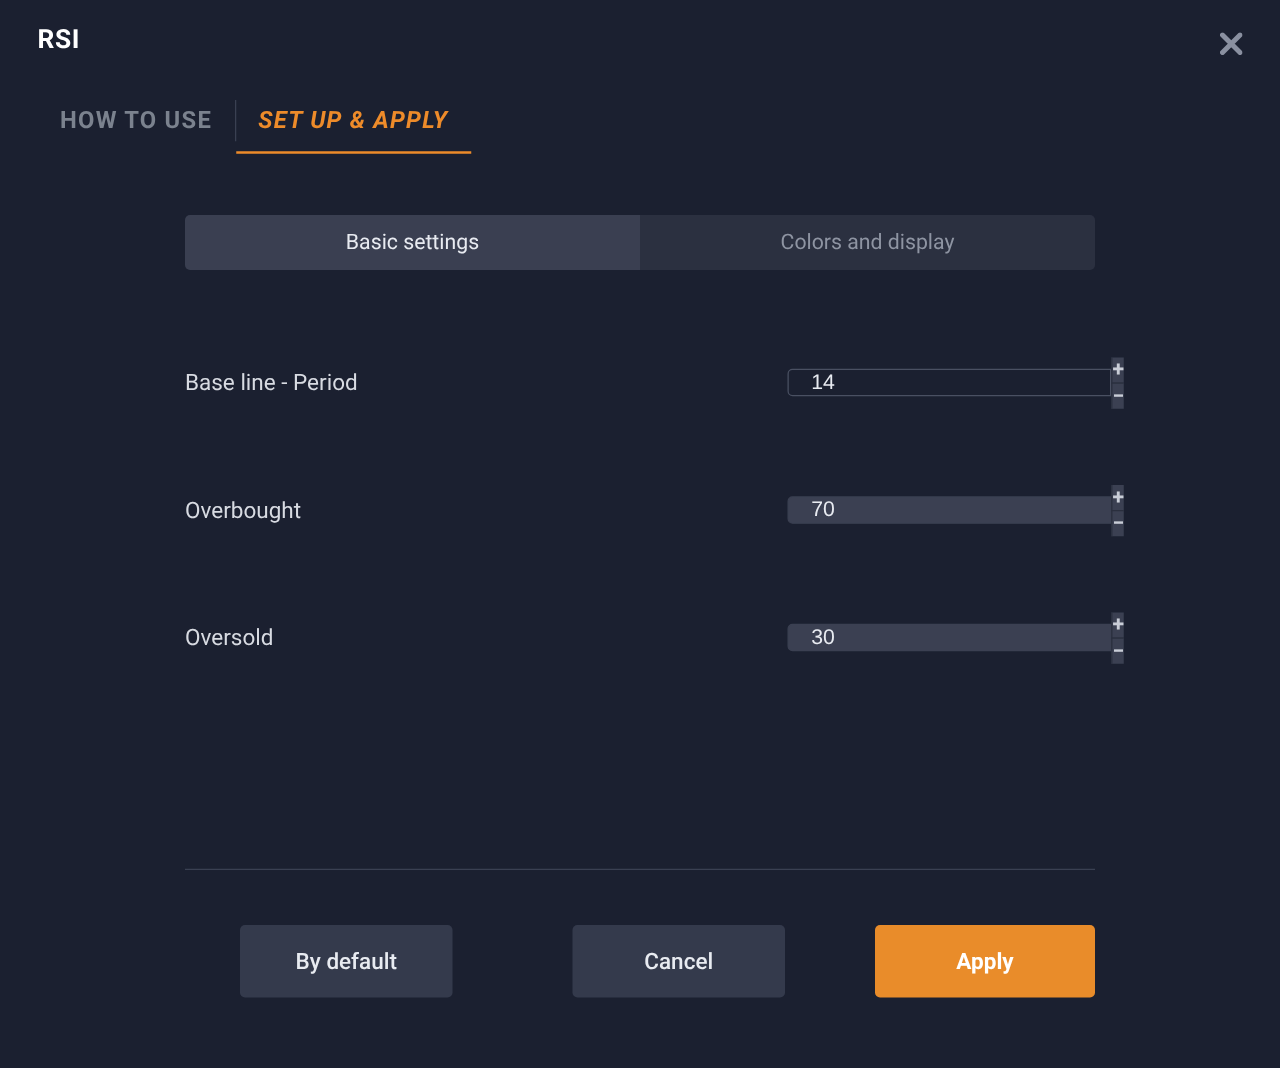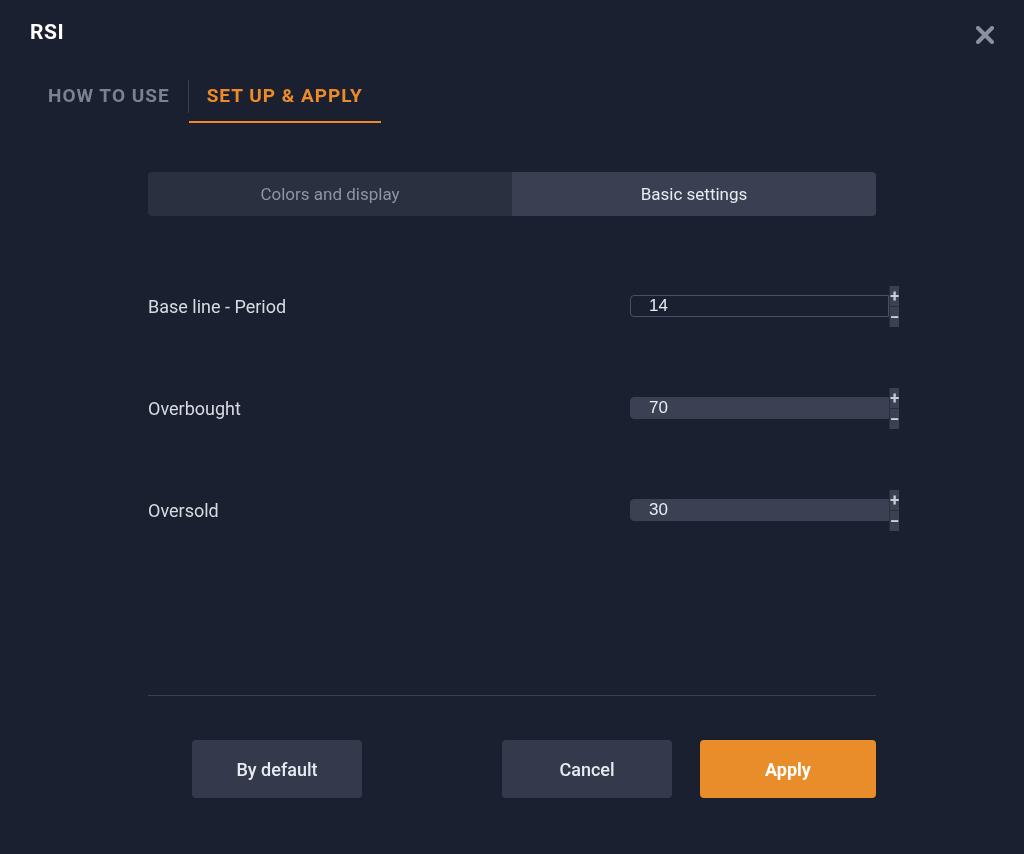--- a/index.html
+++ b/index.html
@@ -46,20 +46,21 @@
       padding: 14px 18px 16px 18px;
       font-size: 19px;
       font-weight: 700;
       letter-spacing: 1px;
       color: #7b828e;
       cursor: pointer;
       position: relative;
     }
     .top-tab.active {
       color: #ed8b2a;
+      font-style: italic;
     }
     .top-tab.active::after {
       content: "";
       position: absolute;
       left: 0; right: 0; bottom: 0;
       height: 2px;
       background: #ed8b2a;
     }
     .tab-sep {
       width: 1px;
@@ -167,21 +168,21 @@
       border-radius: 4px;
       display: flex;
       align-items: center;
       justify-content: center;
       font-size: 18px;
       cursor: pointer;
       font-weight: 500;
     }
     .btn-default { background: #343a4c; color: #e8ebf1; }
     .btn-cancel  { background: #343a4c; color: #e8ebf1; min-width: 170px; }
-    .btn-primary { background: #e98c2a; color: #ffffff; font-weight: 700; min-width: 176px; }
+    .btn-primary { background: #e98c2a; color: #ffffff; font-weight: 700; min-width: 176px; margin-left: 44px; }
   </style>
 </head>
 <body>
 
 <div class="modal">
 
   <div class="modal-header">
     <div class="modal-title">RSI</div>
     <div class="close-btn">
       <svg width="18" height="18" viewBox="0 0 18 18">
@@ -192,22 +193,22 @@
 
   <div class="top-tabs">
     <div class="top-tab">HOW TO USE</div>
     <div class="tab-sep"></div>
     <div class="top-tab active">SET UP &amp; APPLY</div>
   </div>
 
   <div class="content">
 
     <div class="seg-toggle">
+      <div class="seg-item active">Basic settings</div>
       <div class="seg-item">Colors and display</div>
-      <div class="seg-item active">Basic settings</div>
     </div>
 
     <div class="field-row">
       <div class="field-label">Base line - Period</div>
       <div class="stepper">
         <input type="text" class="stepper-input" value="14" style="">
         <div class="stepper-buttons">
           <div class="step-btn">
               <span>+</span>
             </div>

